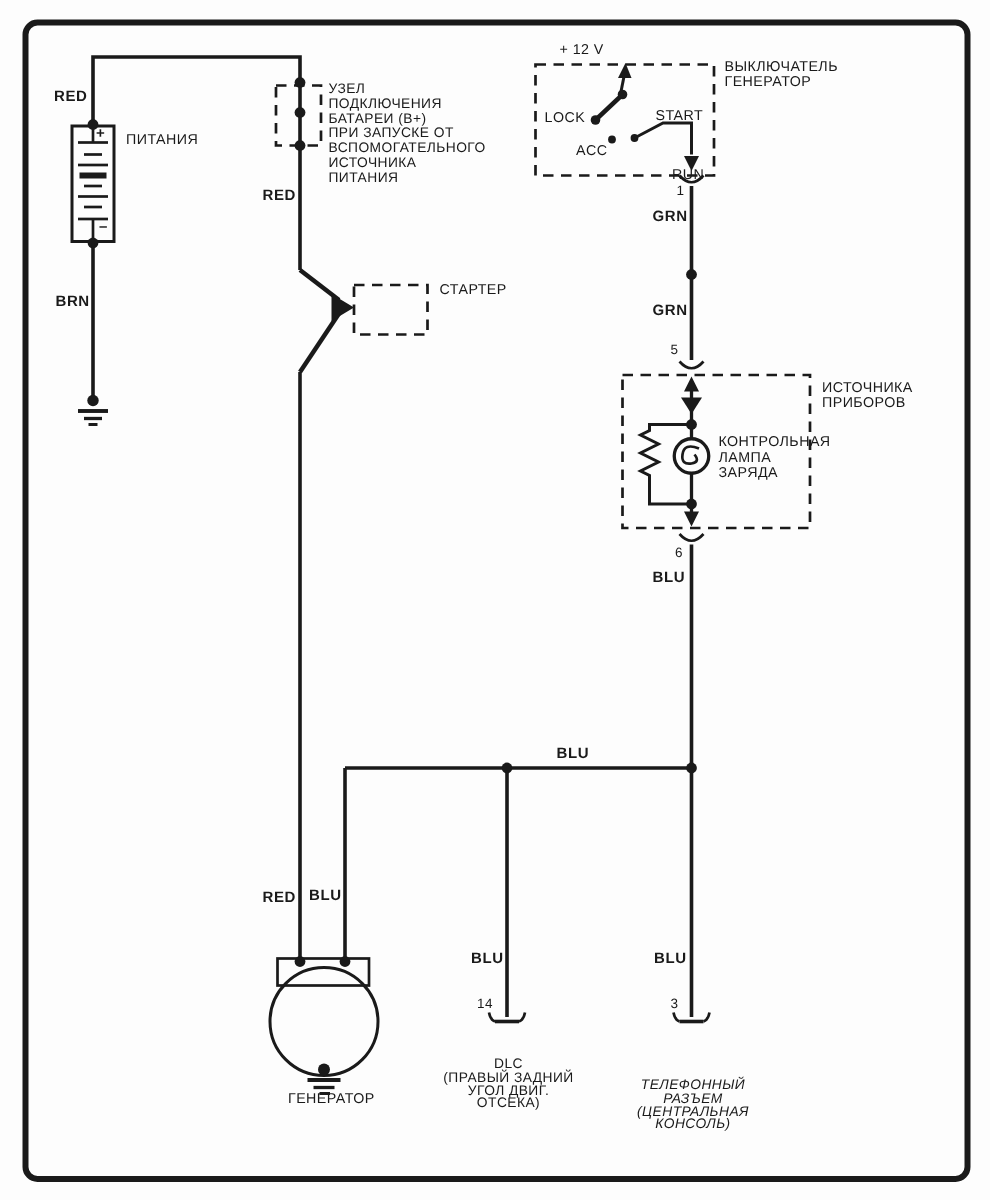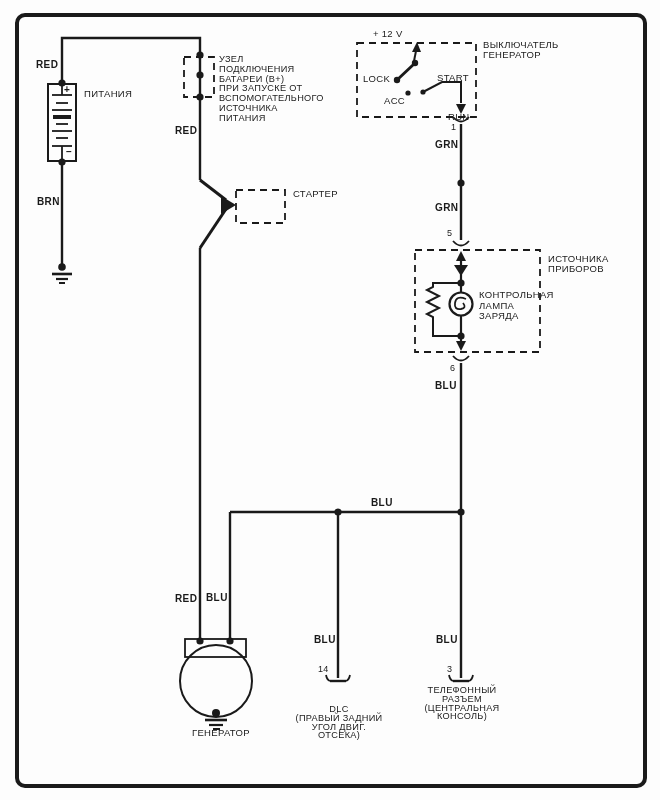--- a/index.html
+++ b/index.html
@@ -212,20 +212,20 @@
 <div class="lbl wirelbl" style="left:314px;top:635px;">BLU</div>
 <div class="lbl wirelbl" style="left:436px;top:635px;">BLU</div>
 
 <div class="lbl pin" style="left:318px;top:665px;">14</div>
 <div class="lbl pin" style="left:447px;top:665px;">3</div>
 
 <div class="lbl ctr" style="left:294px;top:686px;width:90px;line-height:8.8px;font-size:9.2px;margin-top:19px;">DLC
 (ПРАВЫЙ ЗАДНИЙ
 УГОЛ ДВИГ.
 ОТСЕКА)</div>
-<div class="lbl ctr" style="left:417px;top:686px;width:90px;line-height:8.8px;font-size:9.2px;">ТЕЛЕФОННЫЙ
+<div class="lbl ctr" style="left:417px;top:719px;width:90px;line-height:8.8px;font-size:9.2px;font-style:italic;">ТЕЛЕФОННЫЙ
 РАЗЪЕМ
 (ЦЕНТРАЛЬНАЯ
 КОНСОЛЬ)</div>
 
 <div class="lbl" style="left:192px;top:728px;">ГЕНЕРАТОР</div>
 
 </div>
 
 </body></html>

